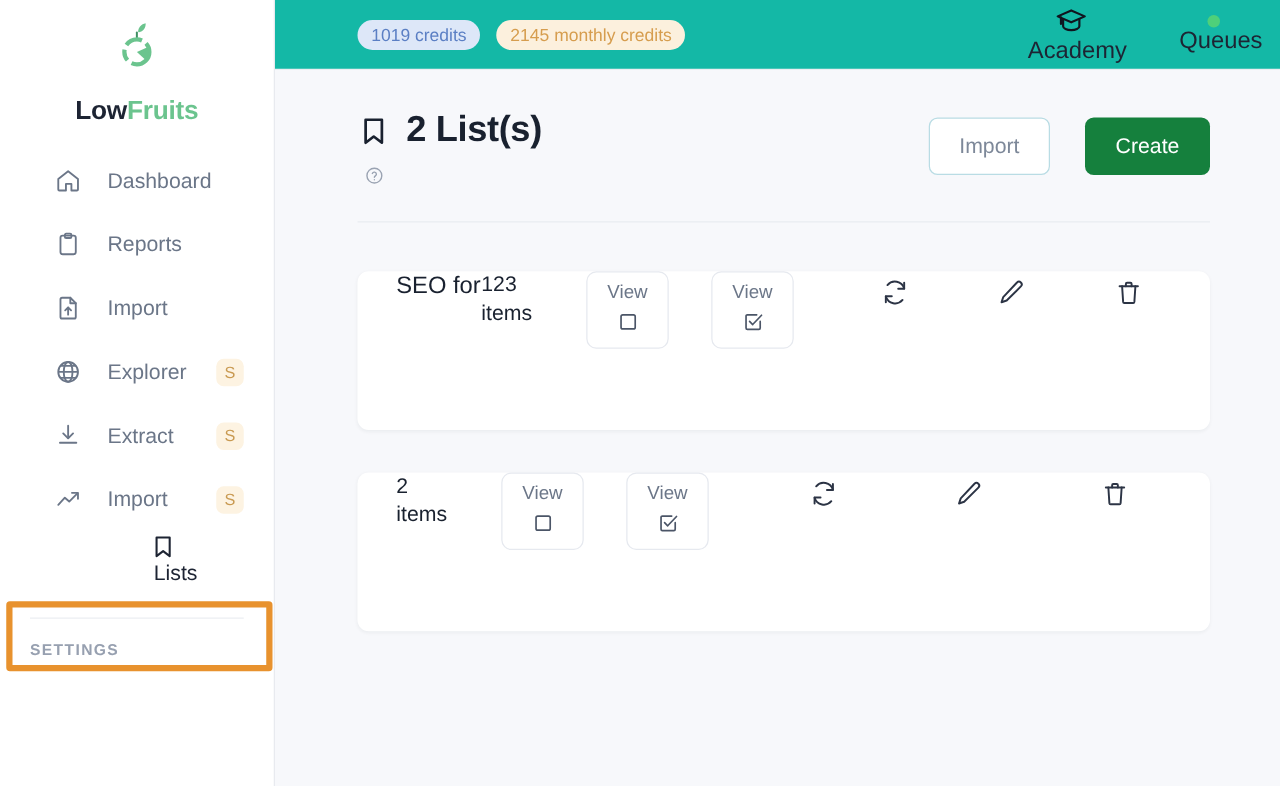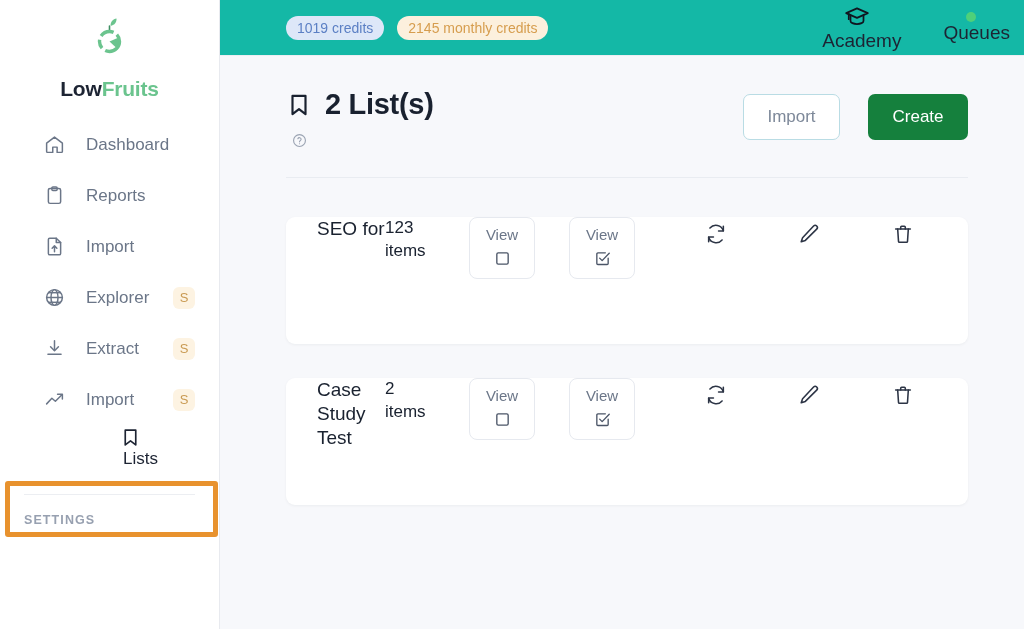--- a/index.html
+++ b/index.html
@@ -489,21 +489,20 @@
               <svg width="22" height="22" viewBox="0 0 24 24" fill="none" stroke="currentColor" stroke-width="1.7" stroke-linecap="round" stroke-linejoin="round">
                 <path d="M4 6.5 H20"></path>
                 <path d="M9.5 6.5 V4.5 a1 1 0 0 1 1-1 h3 a1 1 0 0 1 1 1 v2"></path>
                 <path d="M6.2 6.5 L7.1 20.2 a1 1 0 0 0 1 0.9 h7.8 a1 1 0 0 0 1-0.9 L17.8 6.5"></path>
               </svg>
             </div>
           </div>
         </div>
 
         <div class="card">
-          <div class="card-name">Case Study Test</div>
           <div class="card-count">
             <div>2</div>
             <div>items</div>
           </div>
 
           <div class="view-btn">
             <span class="vb-label">View</span>
             <span>
               <svg width="17" height="17" viewBox="0 0 24 24" fill="none" stroke="#4b5567" stroke-width="1.9">
                 <rect x="4" y="4" width="16" height="16" rx="2"></rect>

